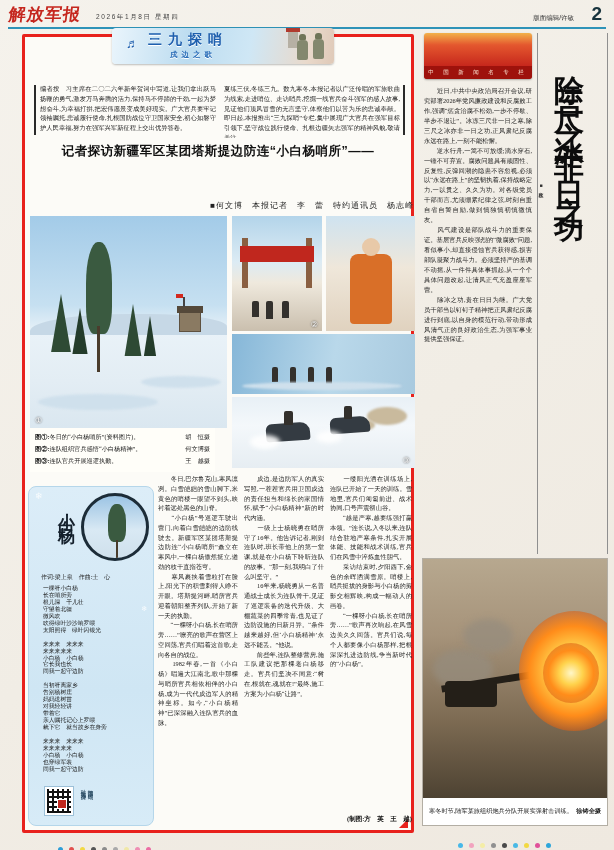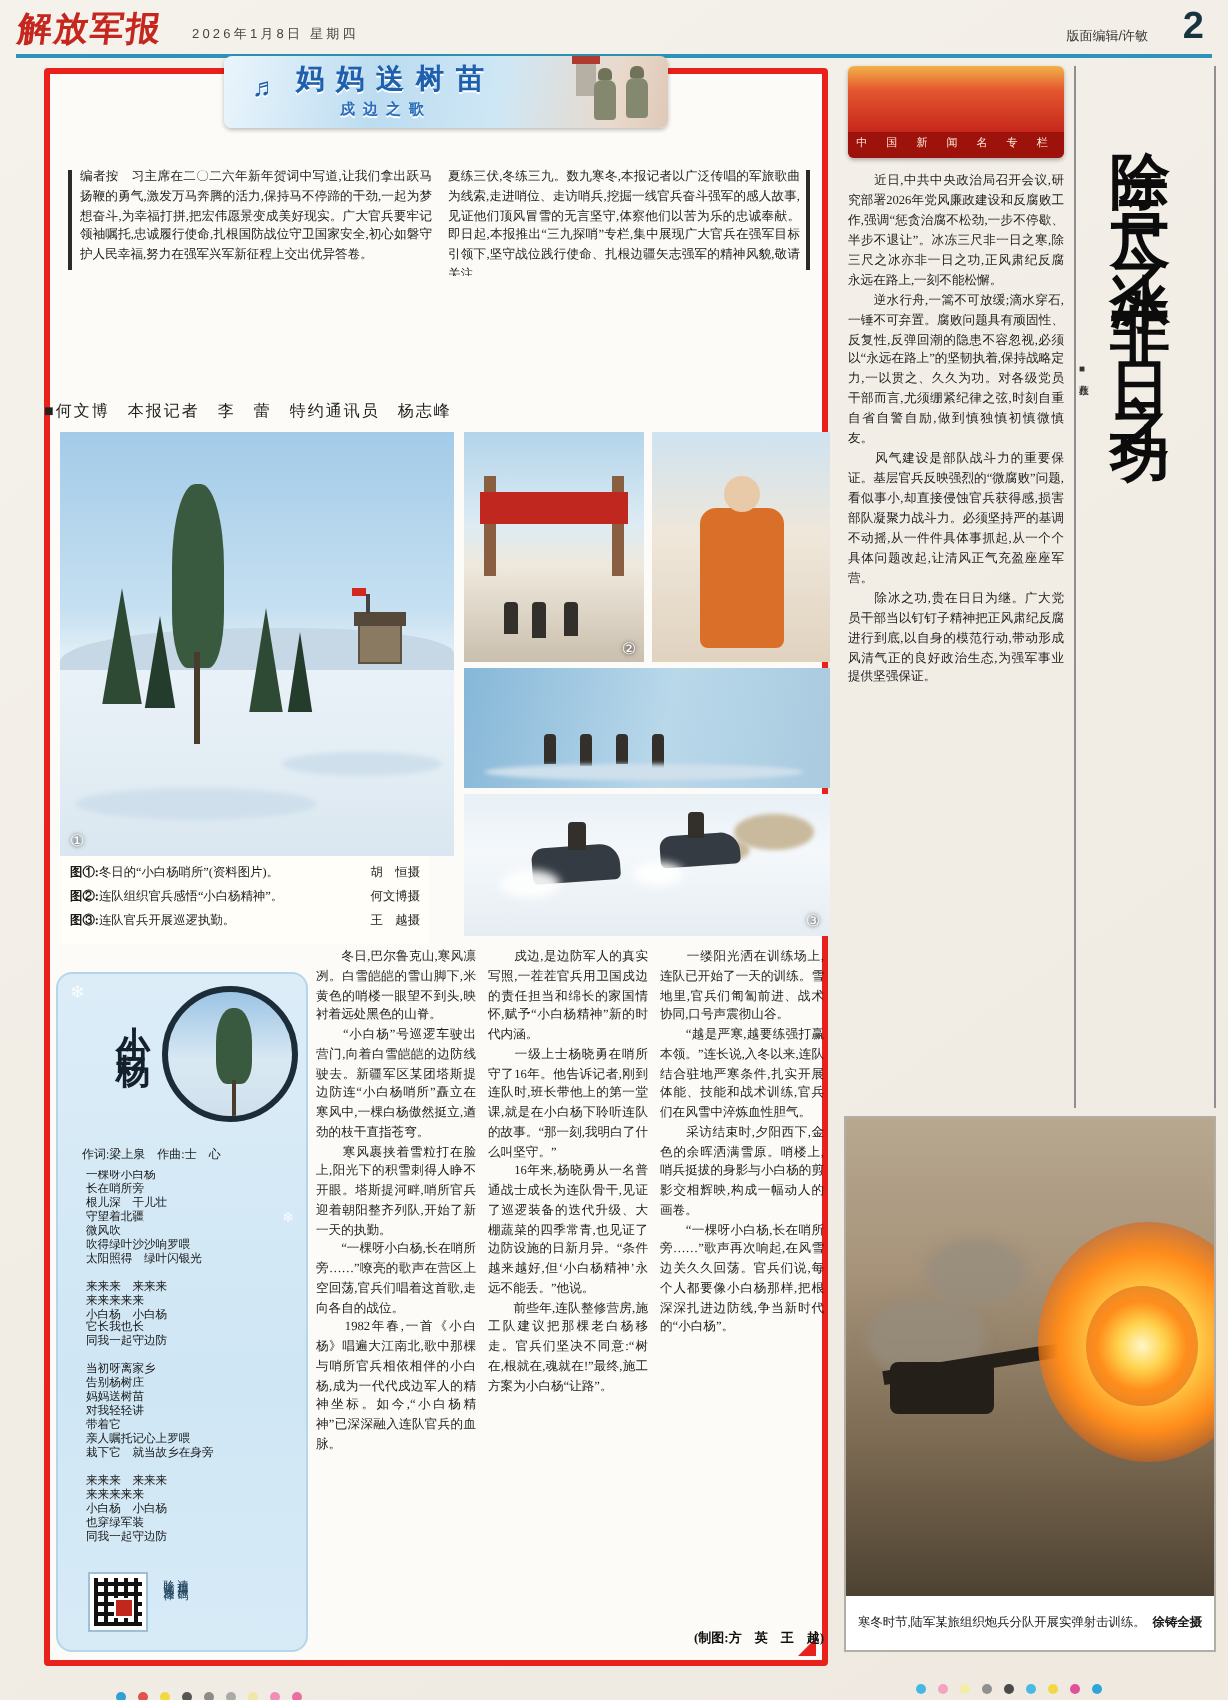--- a/index.html
+++ b/index.html
@@ -31,21 +31,21 @@
   .soldier::before { content:""; position:absolute; top:-6px; left:2px; width:7px; height:6px; background:#6f7458; border-radius:3px 3px 1px 1px; }
   .border-tower { width:10px; height:16px; background:#b6b0a4; position:absolute; }
   .border-tower::before { content:""; position:absolute; top:-5px; left:-2px; width:14px; height:5px; background:#b03a2e; }
 
   
   .note { font-size:6.3px; line-height:1.55; color:#222; font-family:"Liberation Serif",serif; overflow:hidden; }
   .note-bar { width:2px; background:#2a2a2a; }
 
   .kicker { font-size:12.5px; font-weight:bold; color:#111; text-align:center; letter-spacing:.5px; }
   .main-headline { font-size:25px; font-weight:bold; color:#0d0d0d; text-align:center; letter-spacing:1px; }
-  .main-byline { font-size:8px; color:#222; text-align:left; letter-spacing:1px; }
+  .main-byline { font-size:8px; color:#222; text-align:right; letter-spacing:1px; }
 
   
   .photo { overflow:hidden; position:absolute; }
   .ph-num { position:absolute; font-size:8px; color:#fff; text-shadow:0 0 2px #000; }
   .photo-sentry { background:linear-gradient(180deg,#a3cbe8 0%,#c6e0f1 42%,#e9f2f8 55%,#e3edf4 78%,#dae7f0 100%); }
   .ridge { position:absolute; left:0; right:0; top:46%; height:10%; background:#c6d8e6; border-radius:50% 40% 0 0/80% 60% 0 0; }
   .tree { position:absolute; background:#2e4a34; clip-path:polygon(50% 0,88% 100%,12% 100%); }
   .tree.dark { background:#243c2b; }
   .poplar { position:absolute; background:#3a5a40; border-radius:45% 45% 30% 30%; }
   .trunk { position:absolute; background:#4a3c2c; }
@@ -120,32 +120,33 @@
   <div class="abs issue-date" style="left:96px;top:13px;">2026年1月8日  星期四</div>
   <div class="abs page-editor" style="right:40px;top:14px;">版面编辑/许敏</div>
   <div class="abs page-number" style="right:12px;top:3px;">2</div>
   <div class="abs header-rule" style="left:8px;right:8px;top:27px;"></div>
 
   <div class="abs feature-box" style="left:22px;top:34px;width:392px;height:799px;"></div>
   <div class="abs corner-fold" style="left:399px;top:819px;"></div>
 
   <div class="abs col-banner" style="left:112px;top:28px;width:222px;height:36px;">
     <span class="abs music-badge" style="left:14px;top:8px;">♬</span>
-    <div class="abs banner-title" style="left:36px;top:3px;">妈妈送树苗</div>
+    <div class="abs banner-title" style="left:36px;top:3px;">三九探哨</div>
     <div class="abs banner-subtitle" style="left:58px;top:22px;">戍边之歌</div>
     <div class="border-tower" style="right:36px;top:4px;"></div>
     <div class="soldier" style="right:26px;top:12px;"></div>
     <div class="soldier" style="right:10px;top:11px;"></div>
   </div>
 
   <div class="abs note-bar" style="left:34px;top:85px;height:50px;"></div>
   <div class="abs note just" style="left:40px;top:84px;width:176px;height:54px;">编者按　习主席在二〇二六年新年贺词中写道,让我们拿出跃马扬鞭的勇气,激发万马奔腾的活力,保持马不停蹄的干劲,一起为梦想奋斗,为幸福打拼,把宏伟愿景变成美好现实。广大官兵要牢记领袖嘱托,忠诚履行使命,扎根国防战位守卫国家安全,初心如磐守护人民幸福,努力在强军兴军新征程上交出优异答卷。</div>
   <div class="abs note just" style="left:224px;top:84px;width:176px;height:54px;">夏练三伏,冬练三九。数九寒冬,本报记者以广泛传唱的军旅歌曲为线索,走进哨位、走访哨兵,挖掘一线官兵奋斗强军的感人故事,见证他们顶风冒雪的无言坚守,体察他们以苦为乐的忠诚奉献。即日起,本报推出“三九探哨”专栏,集中展现广大官兵在强军目标引领下,坚守战位践行使命、扎根边疆矢志强军的精神风貌,敬请关注。</div>
   <div class="abs note-bar" style="left:403px;top:85px;height:50px;"></div>
 
+  <div class="abs kicker" style="left:22px;right:200px;width:392px;top:143px;">记者探访新疆军区某团塔斯提边防连“小白杨哨所”——</div>
   <div class="abs main-byline" style="left:22px;width:392px;top:200px;">■何文博　本报记者　李　蕾　特约通讯员　杨志峰</div>
 
   <div class="photo photo-sentry" style="left:30px;top:216px;width:197px;height:212px;">
     <div class="ridge"></div>
     <div class="snow-shadow" style="left:8px;bottom:18px;width:120px;height:16px;"></div>
     <div class="snow-shadow" style="right:6px;bottom:40px;width:80px;height:12px;"></div>
     <div class="poplar" style="left:56px;top:26px;width:26px;height:92px;"></div>
     <div class="trunk" style="left:67px;top:110px;width:3px;height:46px;"></div>
     <div class="tree" style="left:18px;top:78px;width:26px;height:58px;"></div>
     <div class="tree dark" style="left:40px;top:92px;width:20px;height:46px;"></div>

